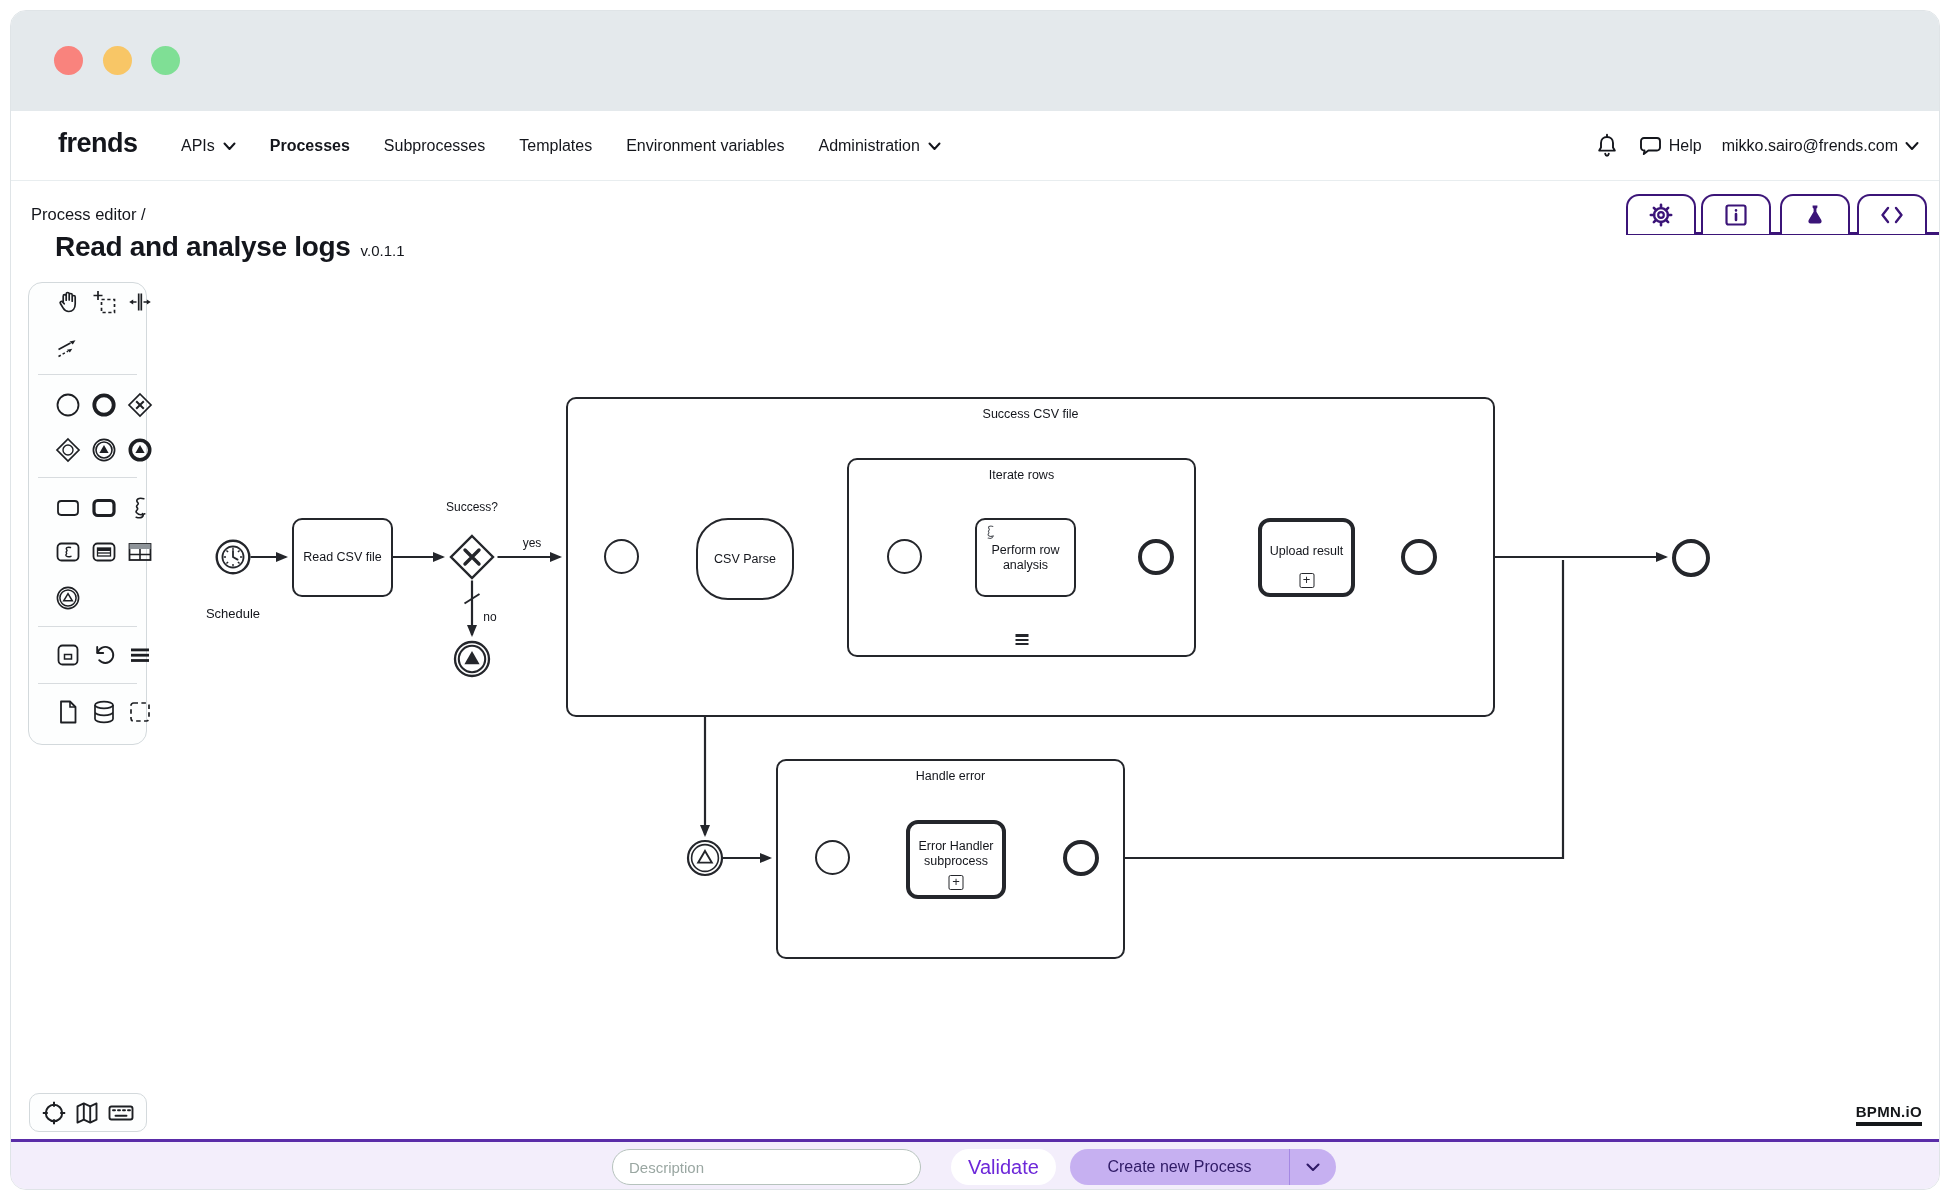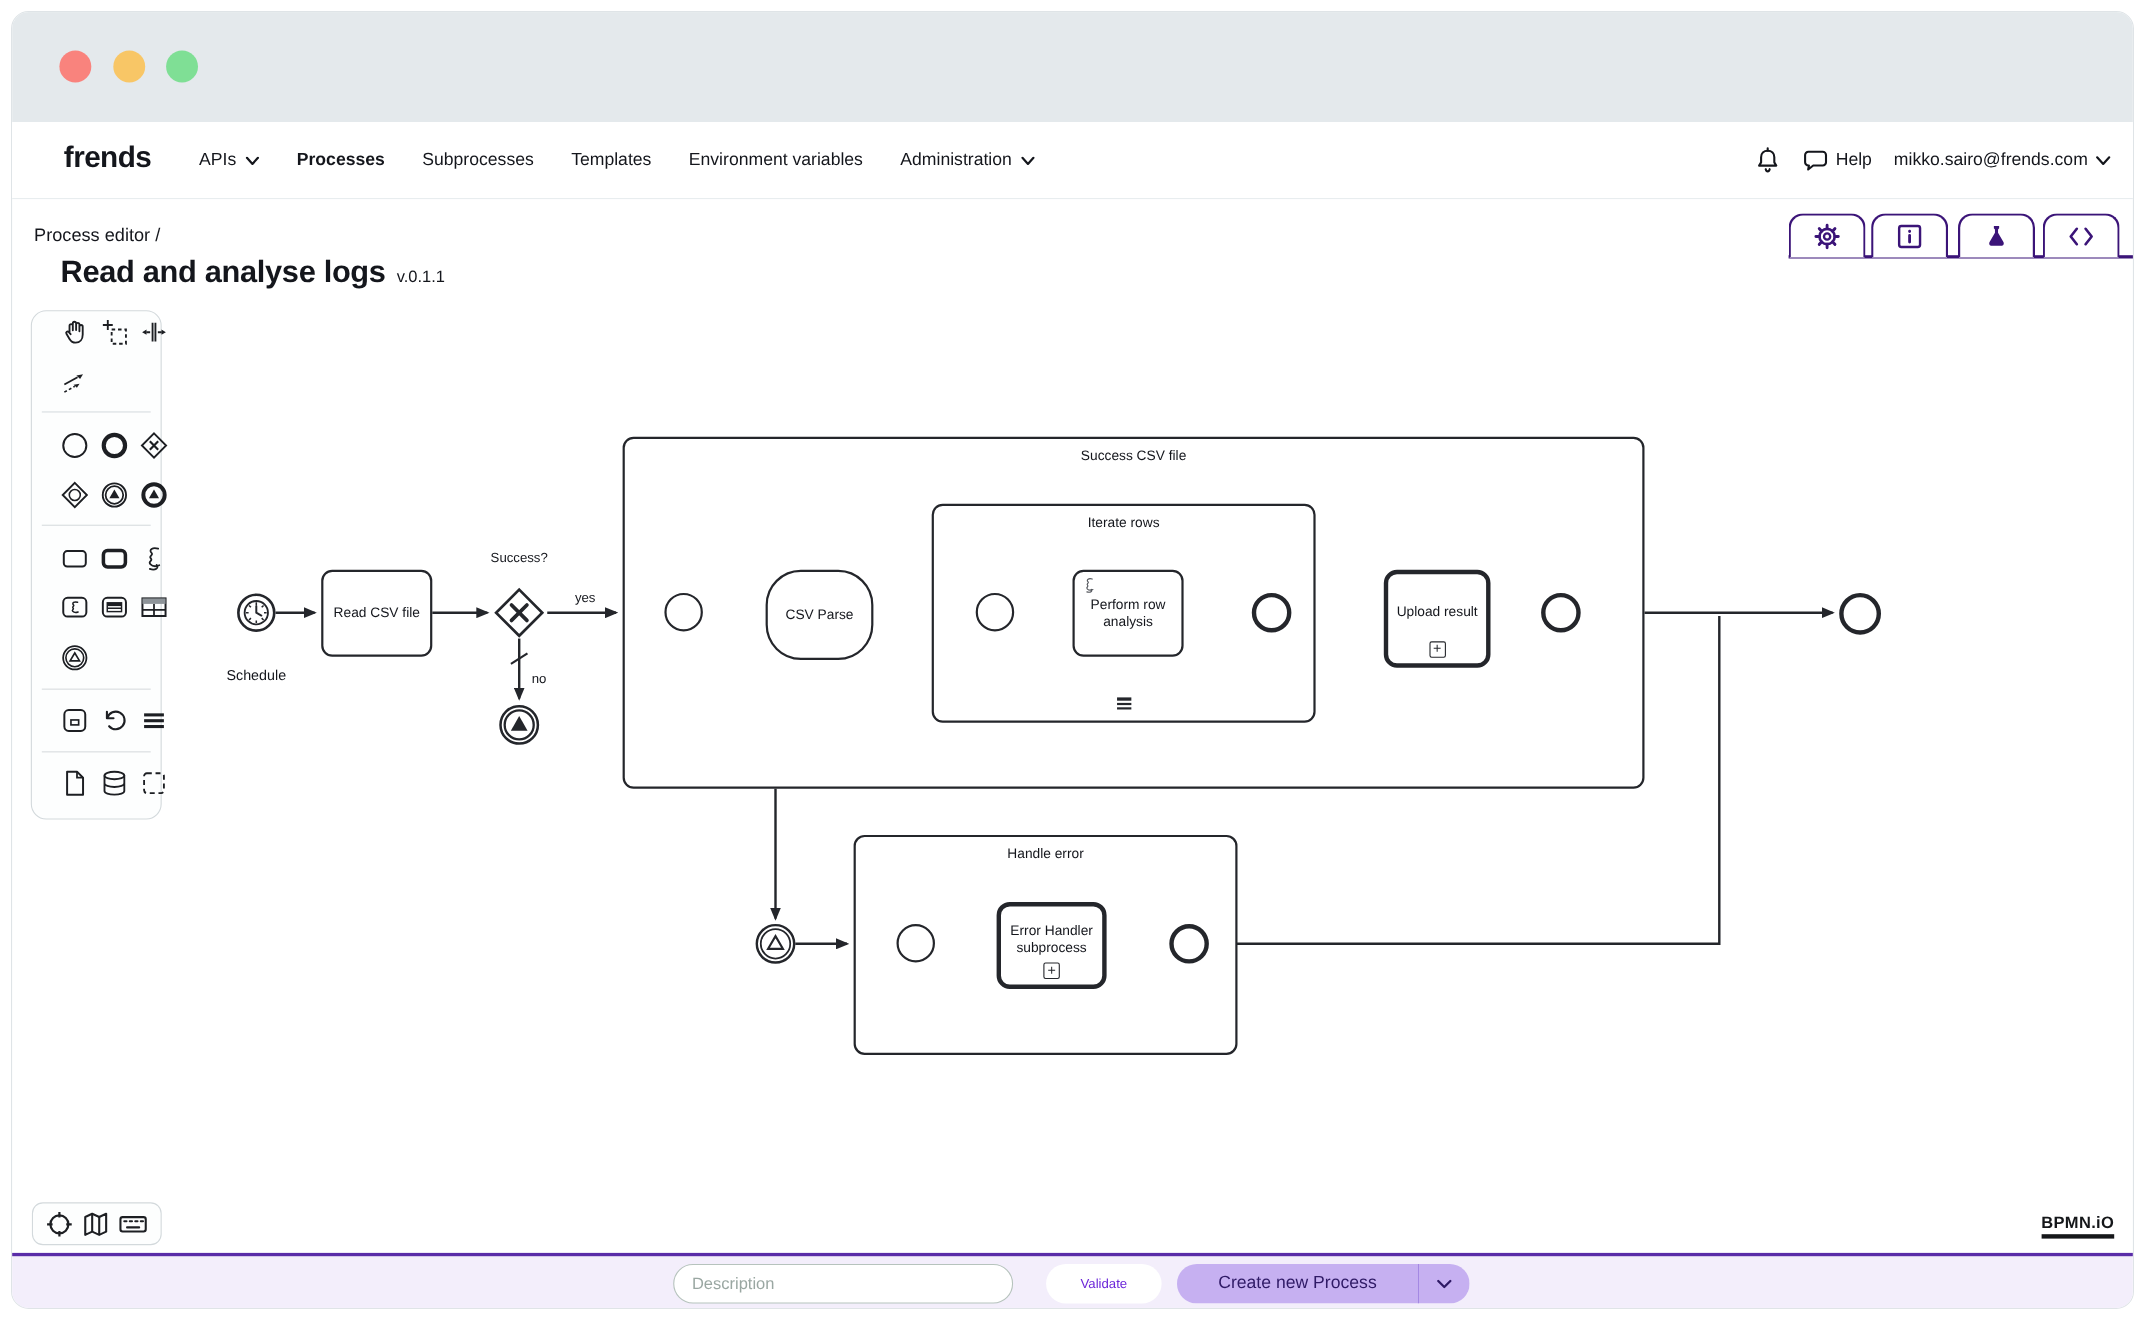--- a/index.html
+++ b/index.html
@@ -59,21 +59,21 @@
                 border:1px solid #d3d9dc; border-radius:10px; display:flex; align-items:center; justify-content:space-around; padding:0 8px; }
   .bpmn-logo { position:absolute; right:17px; top:1092px; font-size:15px; font-weight:700; letter-spacing:0.3px;
                color:#15171a; border-bottom:4px solid #15171a; padding-bottom:2px; }
 
   
   .footer { position:absolute; left:0; bottom:0; width:100%; height:50px; background:#f3eefb; border-top:3px solid #5a2ca8; }
   .desc-input { position:absolute; left:601px; top:7px; width:309px; height:36px; border:1.5px solid #b6c3bd; border-radius:18px;
                 background:#fff; padding:0 16px; font-size:15px; color:#737373; outline:none; font-family:"Liberation Sans",sans-serif; }
   .desc-input::placeholder { color:#9aa7a2; }
   .btn-validate { position:absolute; left:940px; top:7px; width:105px; height:36px; background:#fff; border:none; border-radius:18px;
-                  color:#6d28d9; font-size:12px; cursor:pointer; font-family:"Liberation Sans",sans-serif; }
+                  color:#6d28d9; font-size:20px; cursor:pointer; font-family:"Liberation Sans",sans-serif; }
   .btn-create-grp { position:absolute; left:1059px; top:7px; height:36px; display:flex; border-radius:18px; overflow:hidden; }
   .btn-create { width:219px; height:36px; background:#c6b0f1; border:none; color:#2f1a66; font-size:16px; font-weight:500;
                 cursor:pointer; font-family:"Liberation Sans",sans-serif; }
   .btn-create-chev { width:47px; height:36px; background:#c6b0f1; border:none; border-left:1px solid #a488e3;
                      display:flex; align-items:center; justify-content:center; cursor:pointer; }
 </style>
 </head>
 <body>
 
 <div class="window">
@@ -388,21 +388,21 @@
   </div>
   <div class="ev" style="left:876px; top:528px;"></div>
   <div class="task" style="left:964px; top:507px; width:101px; height:79px;">
     <svg class="abs" style="left:5px; top:4px;" width="17" height="19" viewBox="0 0 26 30">
       <path d="M16.8 3.8 c-5.2-1.8-8.6 1.2-6.2 3.6 c2.4 2.4-2.8 2.8-.5 5.2 c2.3 2.4-2.8 2.8-.5 5.2 c2 2.1 5.4 2.3 8.2 1 M9.2 22.2 c5.2 1.8 8.6-1.2 6.2-3.6" fill="none" stroke="#55585e" stroke-width="1.7" stroke-linecap="round"></path>
     </svg>
     <span>Perform row analysis</span>
   </div>
   <div class="ev-end" style="left:1127px; top:528px;"></div>
 
-  <div class="task subp" style="left:1247px; top:507px; width:97px; height:89px;">
+  <div class="task subp" style="left:1247px; top:507px; width:97px; height:79px;">
     <span style="margin-bottom:12px;">Upload result</span>
     <div class="plusbox">+</div>
   </div>
   <div class="ev-end" style="left:1390px; top:528px;"></div>
 
   <div class="ev-end" style="left:1661px; top:528px; width:38px; height:38px;"></div>
 
   <svg class="abs" style="left:675px; top:828px; cursor:pointer;" width="38" height="38" viewBox="0 0 38 38">
     <circle cx="19" cy="19" r="17" fill="#fff" stroke="#24262b" stroke-width="2.2"></circle>
     <circle cx="19" cy="19" r="13.4" fill="none" stroke="#24262b" stroke-width="1.6"></circle>

